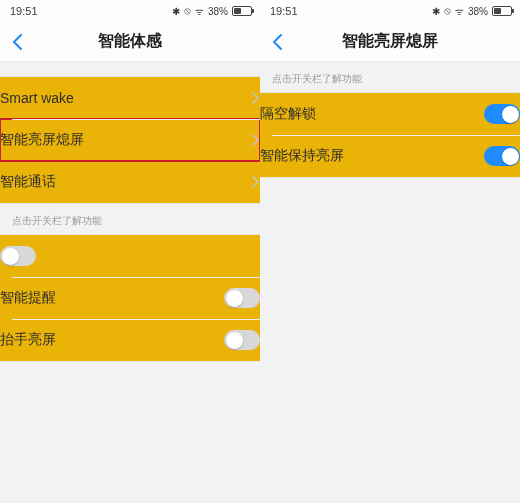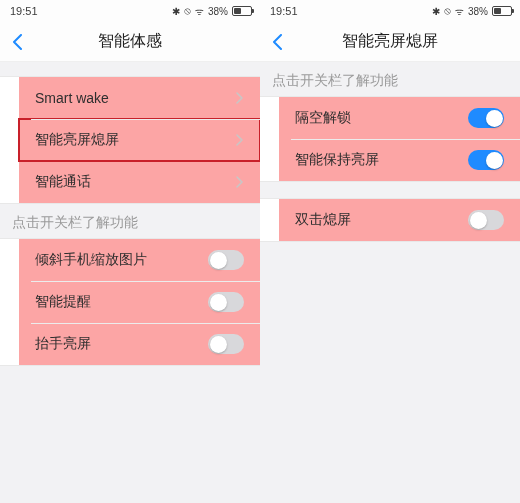--- a/index.html
+++ b/index.html
@@ -57,42 +57,41 @@
     position: absolute;
     left: 8px;
     width: 20px;
     height: 20px;
     display: flex;
     align-items: center;
     justify-content: center;
   }
   .nav-bar .title {
     font-size: 16px;
-    font-weight: 400;
+    font-weight: 700;
     color: #222;
   }
   .section-hint {
-    font-size: 14px;
+    font-size: 10px;
     color: #9a9a9a;
     padding: 10px 18px 6px 12px;
   }
   .list {
     background: #fff;
     border-top: 1px solid #e8e8e8;
     border-bottom: 1px solid #e8e8e8;
   }
   .row {
     min-height: 42px;
     display: flex;
     align-items: center;
     justify-content: space-between;
-    padding: 0 16px;
-    background: #fca5a5;
-    position: relative;
-    margin-left: 19px;
+    padding: 0 0;
+    background: #eab308;
+    position: relative;
   }
   .row + .row::before {
     content: "";
     position: absolute;
     top: 0;
     left: 12px;
     right: 0;
     height: 1px;
     background: #ececec;
   }
@@ -205,21 +204,20 @@
         <svg width="8" height="12" viewBox="0 0 8 12">
           <polyline points="1,1 6,6 1,11" fill="none" stroke="#c7c7c7" stroke-width="1.5" stroke-linecap="round" stroke-linejoin="round"></polyline>
         </svg>
       </div>
     </div>
 
     <div class="section-hint">点击开关栏了解功能</div>
 
     <div class="list">
       <div class="row">
-        <span class="label">倾斜手机缩放图片</span>
         <div class="toggle toggle-off">
             <div class="knob"></div>
           </div>
       </div>
       <div class="row">
         <span class="label">智能提醒</span>
         <div class="toggle toggle-off">
             <div class="knob"></div>
           </div>
       </div>
@@ -267,23 +265,15 @@
       <div class="row">
         <span class="label">智能保持亮屏</span>
         <div class="toggle toggle-on">
             <div class="knob"></div>
           </div>
       </div>
     </div>
 
     <div style="height:16px"></div>
 
-    <div class="list">
-      <div class="row">
-        <span class="label">双击熄屏</span>
-        <div class="toggle toggle-off">
-            <div class="knob"></div>
-          </div>
-      </div>
-    </div>
   </div>
 
 </div>
 
 </body></html>

